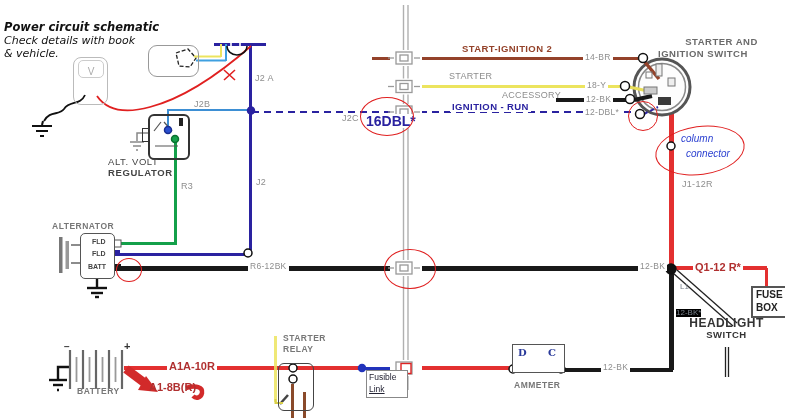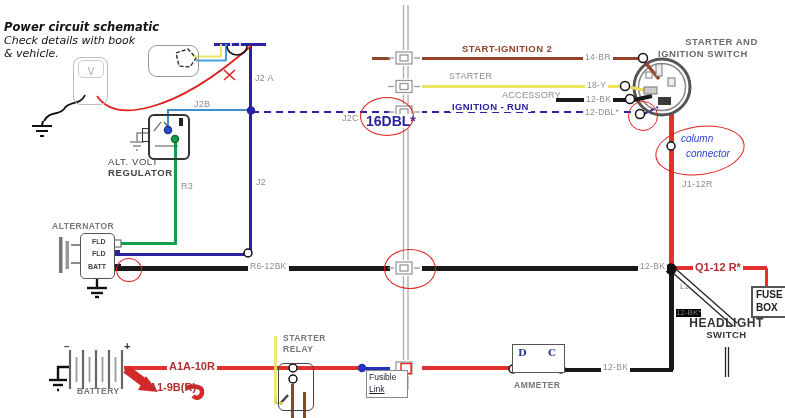--- a/index.html
+++ b/index.html
@@ -296,18 +296,18 @@
 
   <div class="lbl" style="left:518px;top:347px;font:bold 10px 'DejaVu Serif',serif;color:#2a3a9a;z-index:6;">D</div>
   <div class="lbl" style="left:548px;top:347px;font:bold 10px 'DejaVu Serif',serif;color:#2a3a9a;z-index:6;">C</div>
   <div class="lbl cl" style="left:514px;top:381px;">AMMETER</div>
   <div class="lbl wl" style="left:601px;top:363px;">12-BK</div>
 
   <div class="lbl" style="left:64px;top:342px;font-size:10px;font-weight:bold;color:#444;">−</div>
   <div class="lbl cl" style="left:77px;top:343px;margin-top:44px;">BATTERY</div>
   <div class="lbl" style="left:124px;top:341px;font-size:11px;font-weight:bold;color:#333;">+</div>
   <div class="lbl dred" style="left:167px;top:361px;background:#fff;padding:0 2px;">A1A-10R</div>
-  <div class="lbl dred" style="left:149px;top:382px;background:transparent;">A1-9B(R)</div>
+  <div class="lbl dred" style="left:149px;top:382px;background:transparent;">A1-8B(R)</div>
 
   <div class="lbl cl" style="left:283px;top:334px;">STARTER</div>
   <div class="lbl cl" style="left:283px;top:345px;">RELAY</div>
 
 </div>
 
 </body></html>

